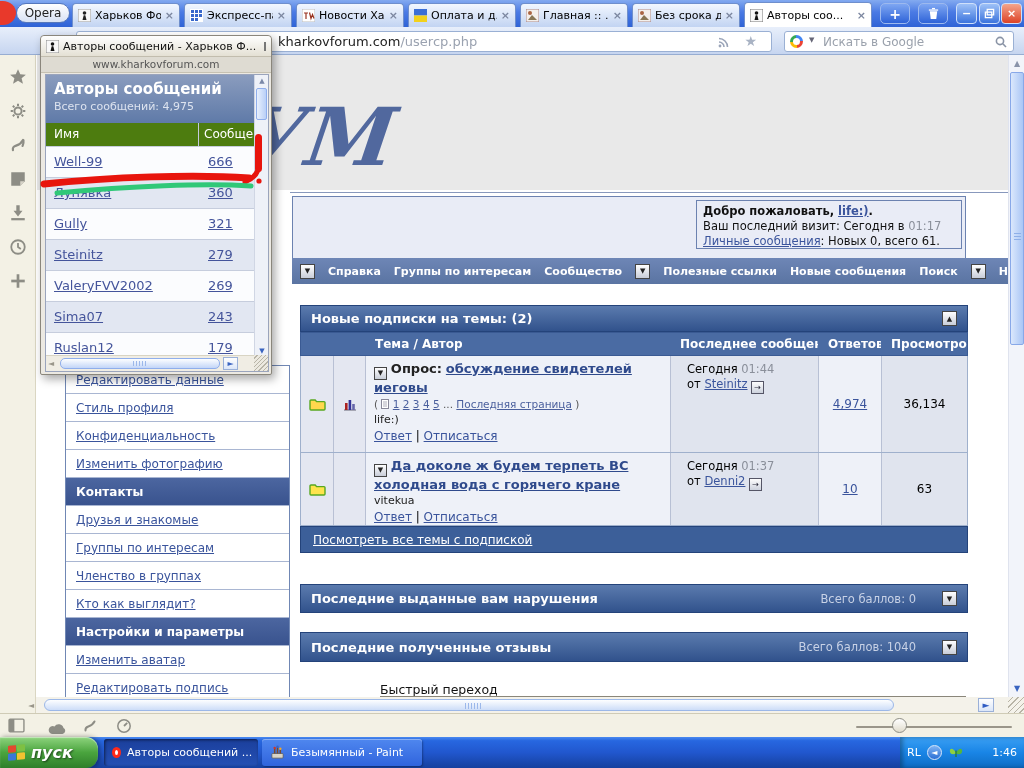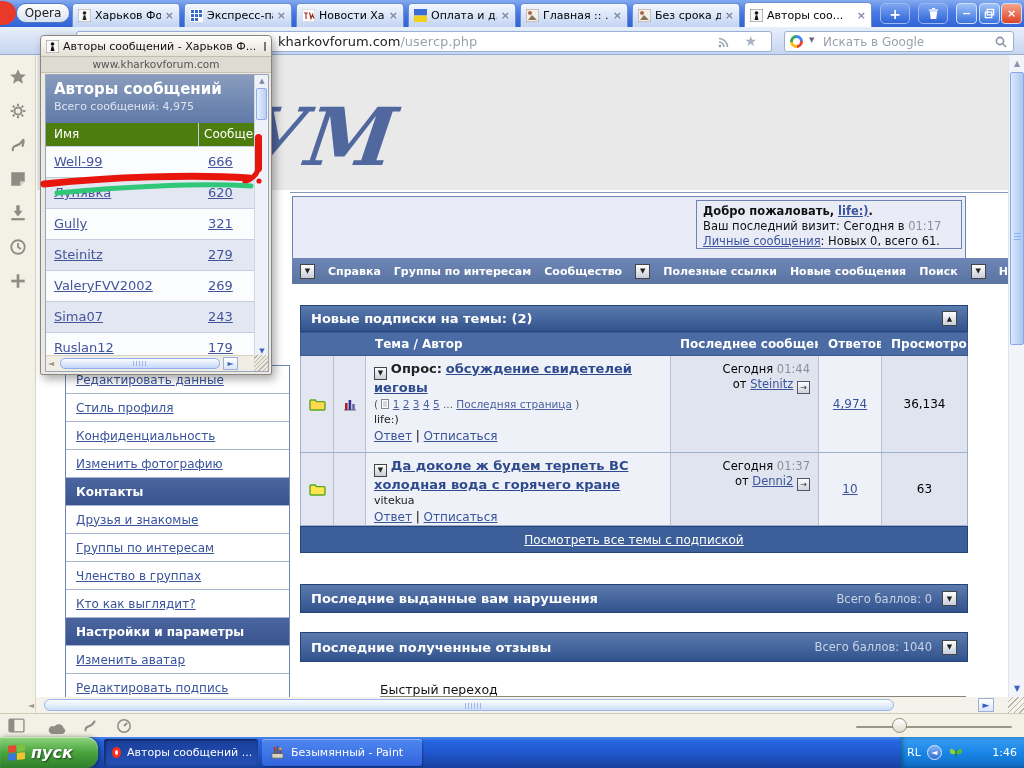--- a/index.html
+++ b/index.html
@@ -67,50 +67,50 @@
   .gray{color:#8a8f9a}
   a.flink{color:#3a549c;text-decoration:underline;cursor:pointer}
   .navbar{position:absolute;left:255px;top:203px;width:716px;height:26px;background:linear-gradient(#6e86b6,#5a74a2);
     display:flex;align-items:center;gap:13px;padding:0 8px;color:#fff;font-weight:bold;font-size:11px;
     white-space:nowrap;overflow:hidden}
   .icon-box{width:15px;height:15px;background:linear-gradient(#fefefe,#c8cdd8);border:1px solid #444;
     display:inline-flex;align-items:center;justify-content:center;font-size:7px;color:#222;flex:0 0 15px}
 
   .sec-bar{position:absolute;left:263px;width:668px;background:linear-gradient(180deg,#5b7bae,#31528c);
     border:1px solid #24437a;color:#fff;font-weight:bold;font-size:13px;display:flex;align-items:center;padding:0 10px}
-  .sec-bar .pts{margin-left:auto;font-weight:normal;font-size:11.5px;color:#c8d2e6;margin-right:10px}
+  .sec-bar .pts{margin-left:auto;font-weight:normal;font-size:11.5px;color:#c8d2e6;margin-right:26px}
   .sec-bar .icon-box{margin-left:0}
   .sec1{top:250px;height:27px}
   .vio{top:529px;height:29px}
   .rev{top:577px;height:30px}
 
   .thead{position:absolute;left:263px;top:277px;width:668px;height:24px;background:#4a6ba3;
     border:1px solid #3a5a93;color:#fff;font-weight:bold;font-size:12px;display:grid;
     grid-template-columns:32px 32px 305px 148px 63px auto;align-items:center}
   .thead span{padding-left:10px;overflow:hidden;white-space:nowrap}
   .frow{position:absolute;left:263px;width:668px;display:grid;
     grid-template-columns:32px 32px 305px 148px 63px auto;
     border:1px solid #9fb0cc;border-top:none;font-size:12px}
   .r1{top:301px;height:97px}.r2{top:398px;height:73px}
   .fc{border-left:1px solid #b8c0d4;overflow:hidden}
   .fc:first-child{border-left:none}
   .c-ic{background:#e4e7f1;display:flex;align-items:center;justify-content:center}
   .c-top{background:#eef1f8;padding:5px 8px;line-height:16px}
-  .c-last{background:#e0e4ee;padding:6px 8px;text-align:right;font-size:11.5px;line-height:15px}
+  .c-last{background:#e0e4ee;padding:6px 16px;text-align:left;font-size:11.5px;line-height:15px}
   .c-rep{background:#eef1f8;display:flex;align-items:center;justify-content:center}
   .c-view{background:#e0e4ee;display:flex;align-items:center;justify-content:center}
   .ttl{font-weight:bold;color:#2f4a8c;text-decoration:underline;font-size:13px}
   .pfx{font-weight:bold;color:#222;font-size:13px}
   .t-pages{font-size:10.5px;color:#555}
   .t-pages a{color:#4a5f9d;text-decoration:underline}
   .t-auth{font-size:11px;color:#222}
   .go-box{display:inline-flex;width:13px;height:13px;background:linear-gradient(#fdfdfd,#cdd2dd);
     border:1px solid #556;align-items:center;justify-content:center;font-size:8px;color:#223;vertical-align:-2px}
   .tfoot{position:absolute;left:263px;top:471px;width:668px;height:27px;background:#3c5f99;
-    border:1px solid #24437a;display:flex;align-items:center;justify-content:center;padding:0 12px}
+    border:1px solid #24437a;display:flex;align-items:center;justify-content:flex-start;padding:0 12px}
   .tfoot a{color:#fff;font-size:12px;text-decoration:underline}
   .qjump{position:absolute;left:343px;top:627px;font-weight:normal;font-size:12.5px;color:#111}
   .qsel{position:absolute;left:343px;top:641px;width:586px;height:6px;background:#d9d5c9;border:1px solid #8a867a}
 
   
   .side{position:absolute;left:28px;top:310px;width:225px;background:#fff;border:1px solid #7087b4;border-bottom:none}
   .srow{height:28px;border-bottom:1px solid #a9b6d2;display:flex;align-items:center;padding-left:10px;font-size:12px;
     white-space:nowrap;overflow:hidden}
   .srow a{color:#3a549c;text-decoration:underline}
   .srow.hdr{background:linear-gradient(#4c66a0,#39538e);color:#fff;font-weight:bold}
@@ -616,21 +616,21 @@
         <span class="cn">Имя</span>
         <span class="cp">Сообщений</span>
       </div>
       <div class="p-coldiv"></div>
       <div class="prow odd" style="top:71px">
           <a class="nm">Well-99</a>
           <a class="ps">666</a>
         </div>
       <div class="prow even" style="top:102px">
           <a class="nm">Лунявка</a>
-          <a class="ps">620</a>
+          <a class="ps">360</a>
         </div>
       <div class="prow odd" style="top:133px">
           <a class="nm">Gully</a>
           <a class="ps">321</a>
         </div>
       <div class="prow even" style="top:164px">
           <a class="nm">Steinitz</a>
           <a class="ps">279</a>
         </div>
       <div class="prow odd" style="top:195px">

